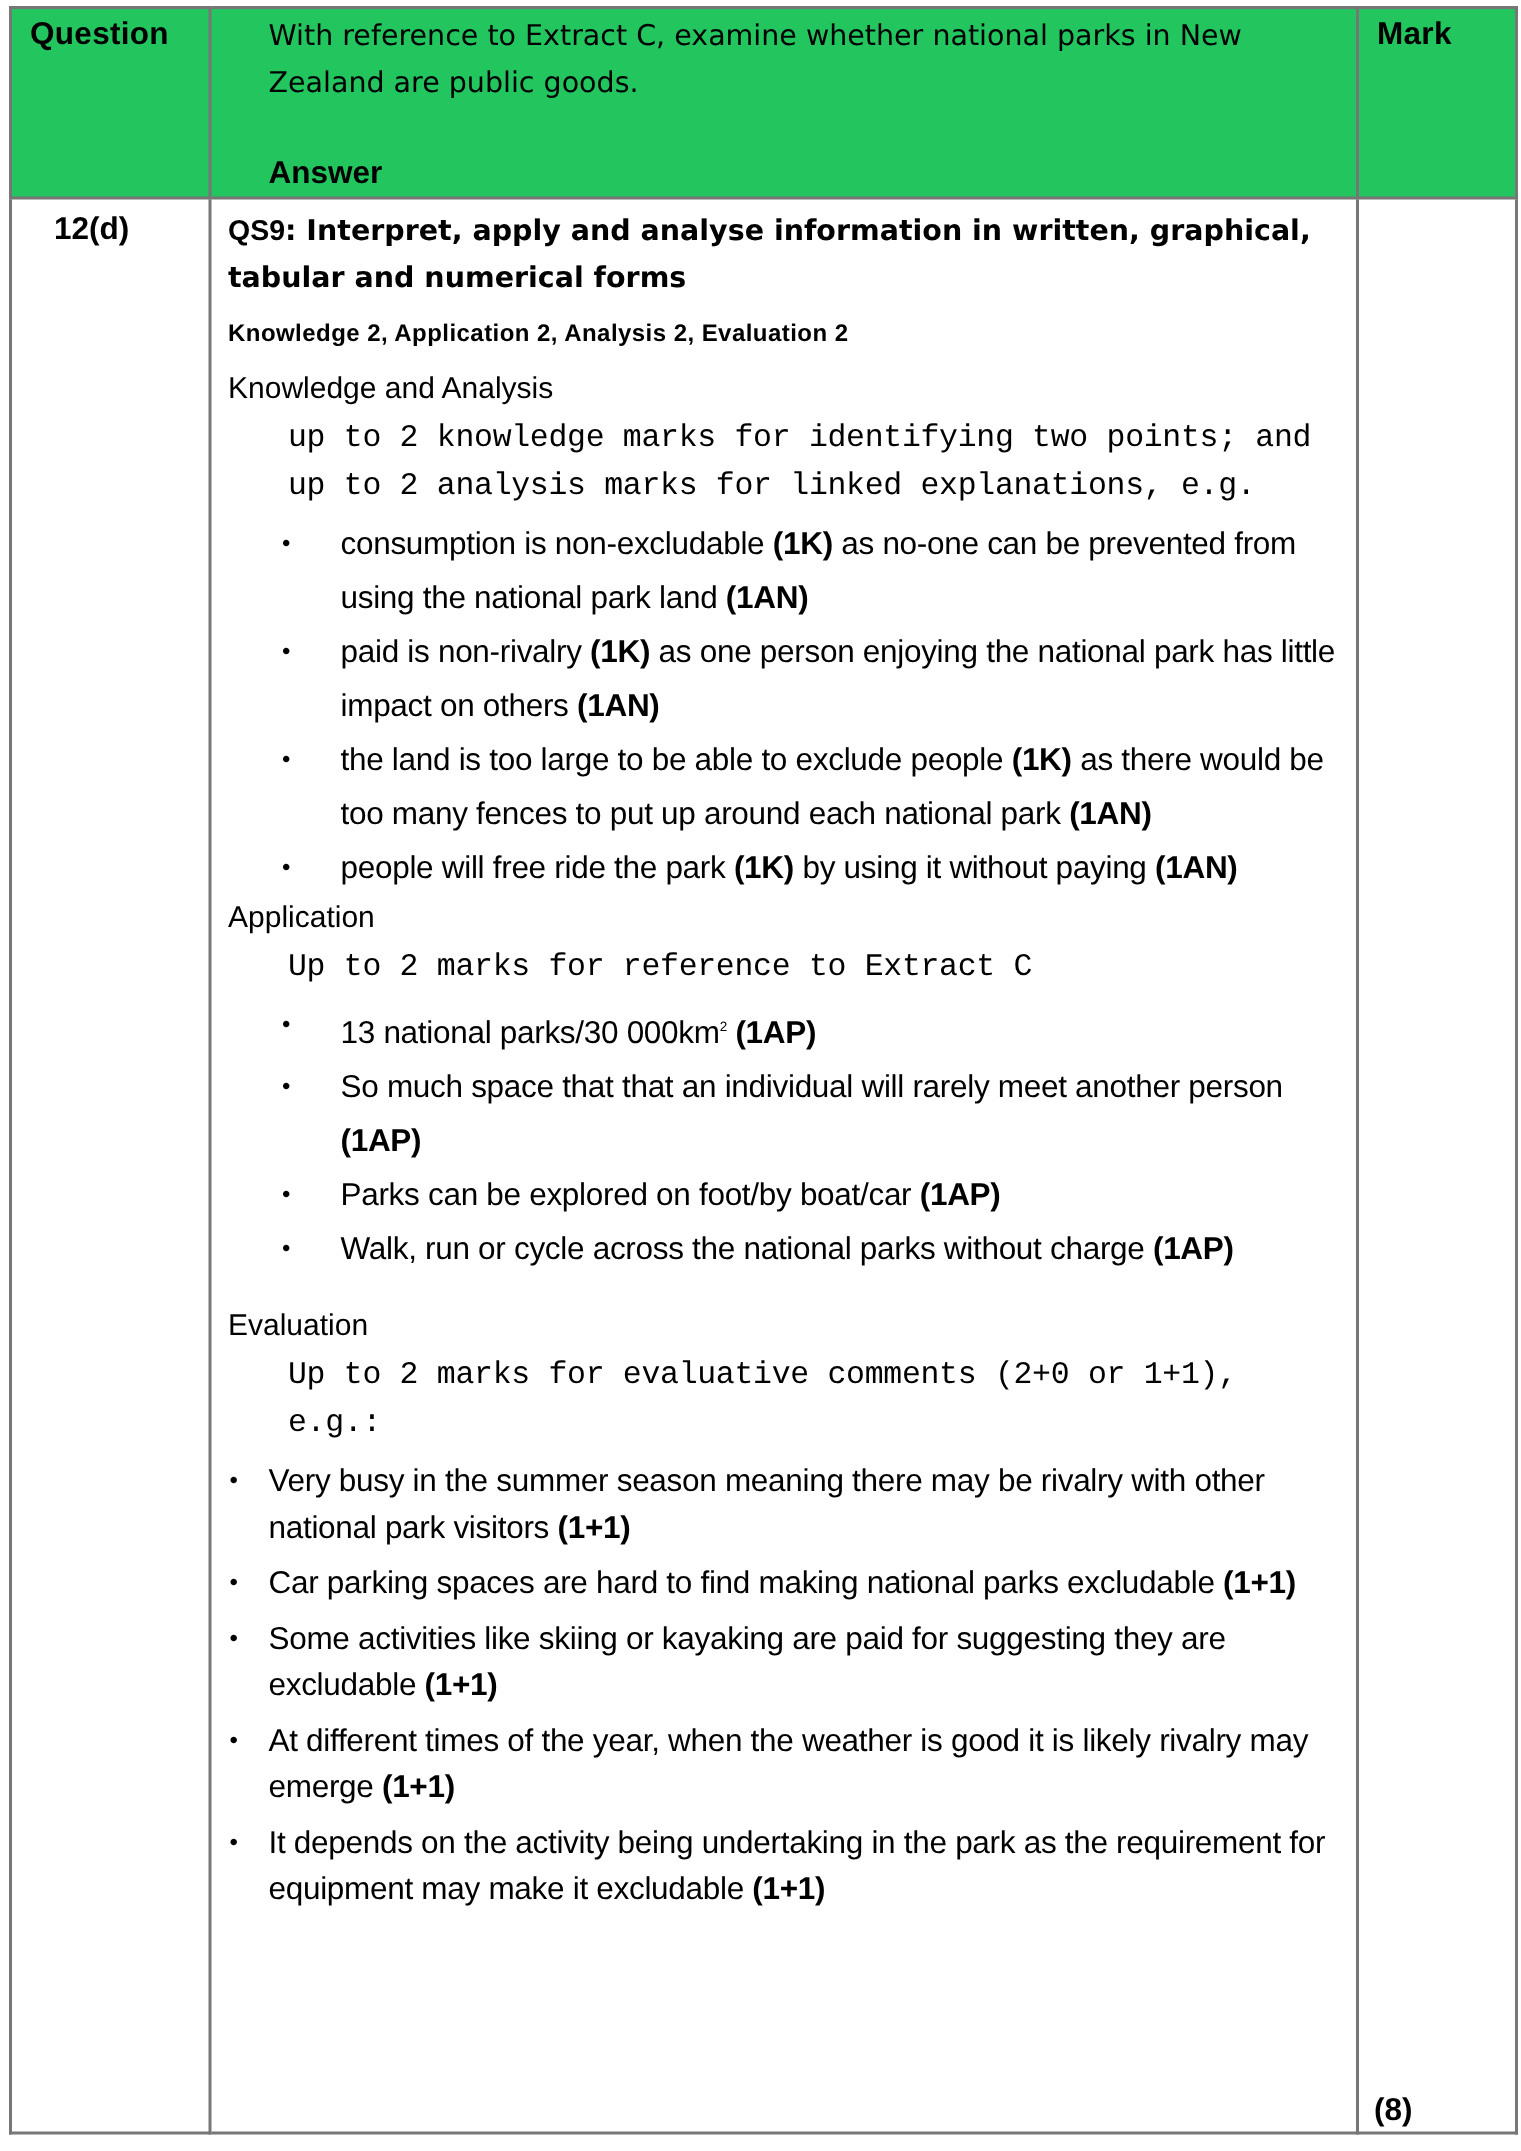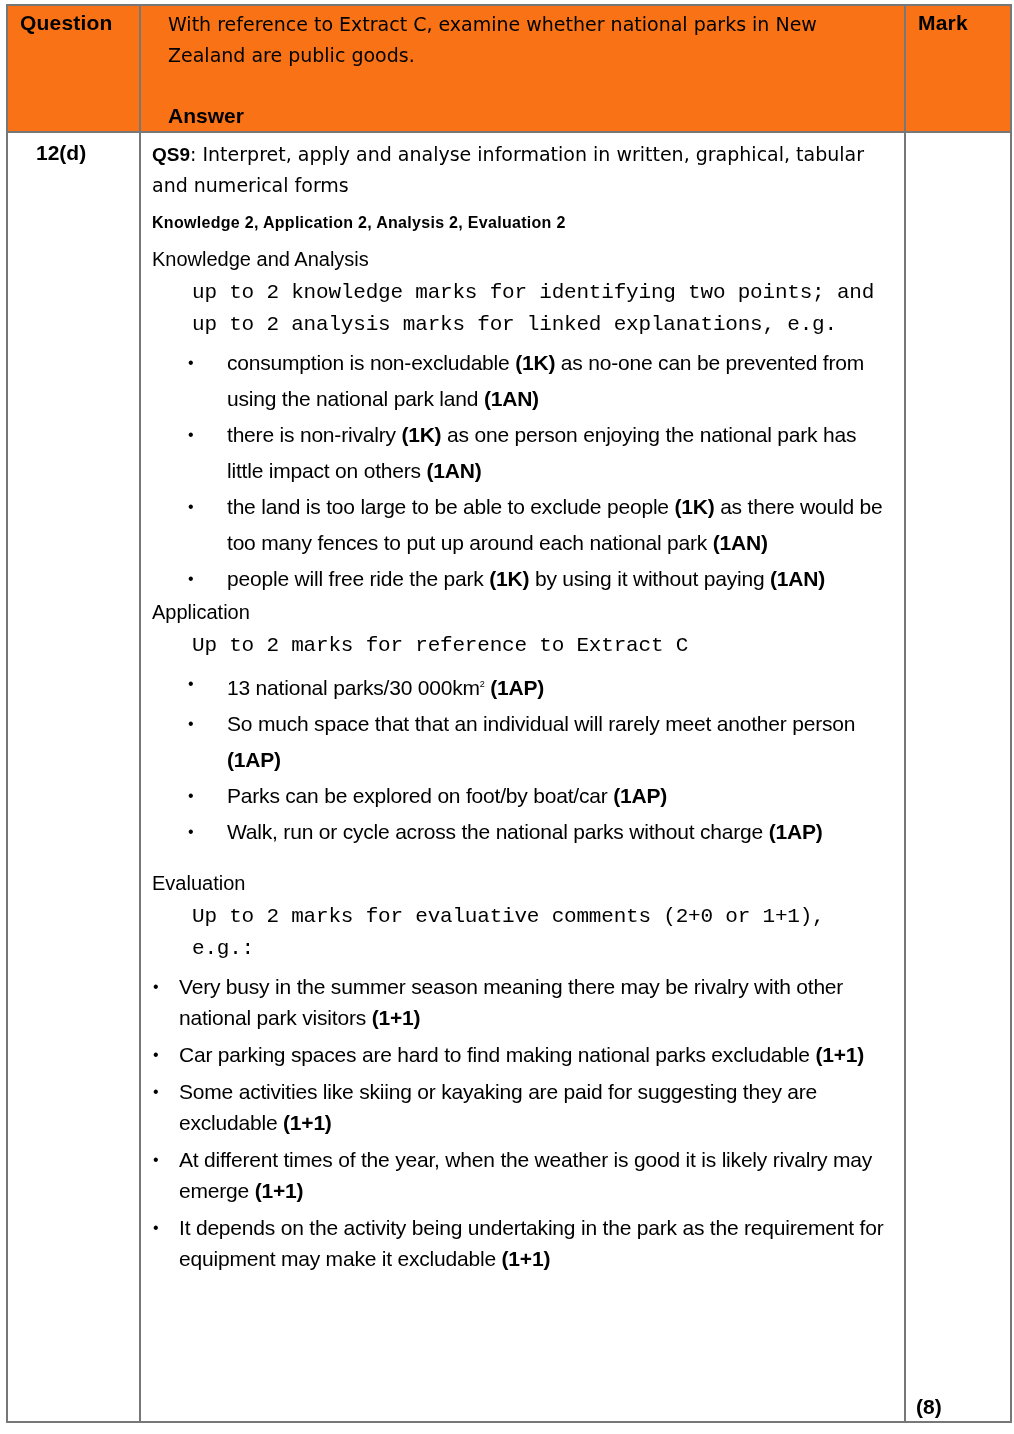--- a/index.html
+++ b/index.html
@@ -1,34 +1,34 @@
 <!DOCTYPE html>
 <html><head>
 <meta charset="utf-8">
 <style>
   html, body { margin: 0; padding: 0; background: #ffffff; }
   body { width: 1014px; height: 1434px; position: relative; overflow: hidden;
          font-family: "DejaVu Sans", sans-serif; color: #000; }
   .tbl { position: absolute; left: 6px; top: 4px; width: 1002px; height: 1419px;
          border-collapse: collapse; table-layout: fixed; }
   .tbl td { border: 2px solid #777; vertical-align: top; padding: 0; }
-  .hdr td { background: #f97316; height: 124px; }
+  .hdr td { background: #22c55e; height: 124px; }
   .c1 { width: 131px; }
   .c2 { width: 763px; }
   .c3 { width: 104px; }
   .hlabel { font-family: "Liberation Sans", sans-serif; font-weight: bold; font-size: 21px;
             padding: 5px 0 0 12px; letter-spacing: 0.2px; }
   .mlabel { }
-  .qtext { font-size: 19px; line-height: 31px; padding: 3px 8px 0 27px; }
+  .qtext { font-size: 19px; line-height: 31px; padding: 3px 8px 0 15px; margin-left: 23px; }
   .anslabel { font-family: "Liberation Sans", sans-serif; font-weight: bold; font-size: 21px;
               margin-top: 29px; }
   .qnum { font-family: "Liberation Sans", sans-serif; font-weight: bold; font-size: 21px;
           padding: 8px 0 0 28px; }
   .body { padding: 6px 8px 0 11px; }
-  .qs { font-size: 19px; line-height: 31px; }
+  .qs { font-size: 19px; line-height: 31px; font-weight: bold; }
   .qs b { font-family: "Liberation Sans", sans-serif; }
   .ac { font-family: Liberation Sans, sans-serif; font-weight: bold; font-size: 16px;
         margin-top: 13px; letter-spacing: 0.3px; }
   .sect { font-family: "Liberation Sans", sans-serif; font-weight: normal; font-size: 20px;
           margin-top: 16px; }
   .intro { font-family: Liberation Mono, monospace; font-size: 21px; line-height: 32px;
            margin-top: 6px; letter-spacing: -0.2px; margin-left: 40px; }
   ul.dots { list-style: none; margin: 4px 0 0 0; padding: 0; }
   ul.dots li { position: relative; padding-left: 75px;
                font-family: "Liberation Sans", sans-serif; font-size: 21px; line-height: 36px;
@@ -70,21 +70,21 @@
     </td>
     <td class="c2">
       <div class="body">
         <div class="qs"><b>QS9</b><span>: Interpret, apply and analyse information in written, graphical, tabular and numerical forms</span></div>
         <div class="ac">Knowledge 2, Application 2, Analysis 2, Evaluation 2</div>
 
         <div class="sect">Knowledge and Analysis</div>
         <div class="intro">up to 2 knowledge marks for identifying two points; and up to 2 analysis marks for linked explanations, e.g.</div>
         <ul class="dots">
           <li><span class="bul">•</span><span>consumption is non-excludable </span><span class="mk">(1K)</span><span> as no-one can be prevented from using the national park land </span><span class="mk">(1AN)</span></li>
-          <li><span class="bul">•</span><span>there is non-rivalry </span><span class="mk">(1K)</span><span> as one person enjoying the national park has little impact on others </span><span class="mk">(1AN)</span></li>
+          <li><span class="bul">•</span><span>paid is non-rivalry </span><span class="mk">(1K)</span><span> as one person enjoying the national park has little impact on others </span><span class="mk">(1AN)</span></li>
           <li><span class="bul">•</span><span>the land is too large to be able to exclude people </span><span class="mk">(1K)</span><span> as there would be too many fences to put up around each national park </span><span class="mk">(1AN)</span></li>
           <li><span class="bul">•</span><span>people will free ride the park </span><span class="mk">(1K)</span><span> by using it without paying </span><span class="mk">(1AN)</span></li>
         </ul>
 
         <div class="sect" style="margin-top:4px">Application</div>
         <div class="intro">Up to 2 marks for reference to Extract C</div>
         <ul class="dots">
           <li><span class="bul">•</span><span>13 national parks/30 000km</span><span class="sup">2</span> <span class="mk">(1AP)</span></li>
           <li><span class="bul">•</span><span>So much space that that an individual will rarely meet another person </span><span class="mk">(1AP)</span></li>
           <li><span class="bul">•</span><span>Parks can be explored on foot/by boat/car </span><span class="mk">(1AP)</span></li>

